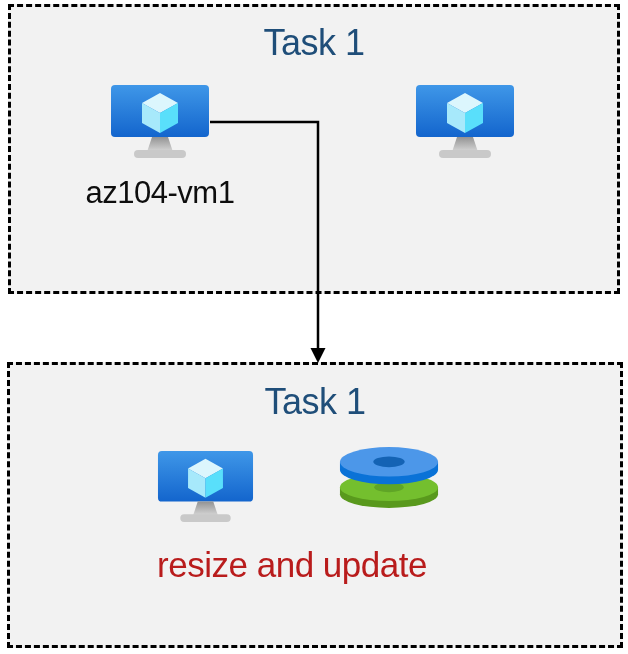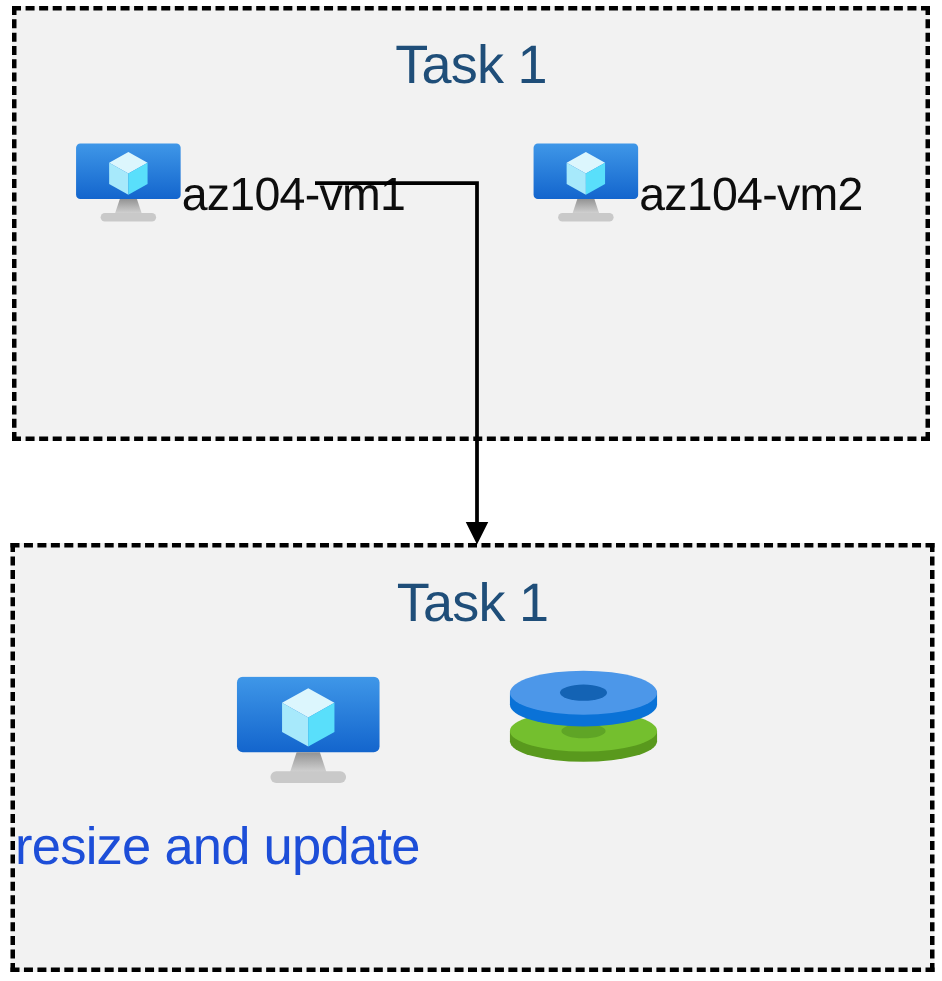--- a/index.html
+++ b/index.html
@@ -13,36 +13,36 @@
   }
   .task-box.task1{left:8px;top:4px;width:612px;height:290px;}
   .task-box.task2{left:7px;top:362px;width:616px;height:286px;}
   .box-title{
     position:absolute;left:0;right:0;text-align:center;
     font-size:36px;letter-spacing:-0.5px;color:#1f4e79;
   }
   .task1 .box-title{top:15px;}
   .task2 .box-title{top:16px;}
   .vm-node{
-    position:absolute;width:220px;display:flex;align-items:center;
+    position:absolute;width:220px;display:flex;flex-direction:column;align-items:center;
   }
   .vm-node.vm1{left:39px;top:78px;}
   .vm-node.vm2{left:344px;top:78px;}
   .vm-labels{
     margin-top:14px;text-align:center;font-size:31px;line-height:39px;
     color:#0d0d0d;letter-spacing:-0.5px;white-space:nowrap;
   }
   .arrow-overlay{
     position:absolute;left:0;top:0;width:628px;height:654px;pointer-events:none;
   }
   .t2-vm-icon{position:absolute;left:147px;top:86px;}
   .t2-disks-icon{position:absolute;left:328px;top:79px;}
   .t2-caption{
-    position:absolute;left:0;top:180px;width:564px;
-    font-size:35px;letter-spacing:-0.5px;color:#1d4ed8;white-space:nowrap;
+    position:absolute;left:0;top:180px;width:564px;text-align:center;
+    font-size:35px;letter-spacing:-0.5px;color:#b91c1c;white-space:nowrap;
   }
 </style>
 </head>
 <body>
 
 <div class="canvas">
 
   <section class="task-box task1">
     <div class="box-title">Task 1</div>
 
@@ -83,21 +83,20 @@
           </linearGradient>
         </defs>
         <rect x="1" y="0" width="98" height="52" rx="4" fill="url(#mg2)"></rect>
         <polygon points="50,8 68,18 50,28 32,18" fill="#dcf6fd"></polygon>
         <polygon points="32,18 50,28 50,48 32,38" fill="#a7e9fb"></polygon>
         <polygon points="68,18 50,28 50,48 68,38" fill="#59dffb"></polygon>
         <polygon points="42,52 58,52 63,67 37,67" fill="url(#sg2)"></polygon>
         <rect x="24" y="65" width="52" height="8" rx="4" fill="#c9c9c9"></rect>
       </svg>
       <div class="vm-labels">
-        <div>az104-vm2</div>
       </div>
     </div>
   </section>
 
   <section class="task-box task2">
     <div class="box-title">Task 1</div>
 
     <svg class="t2-vm-icon" width="97" height="72" viewBox="0 0 100 74">
       <defs>
         <linearGradient id="mg3" x1="0" y1="0" x2="0" y2="1">

